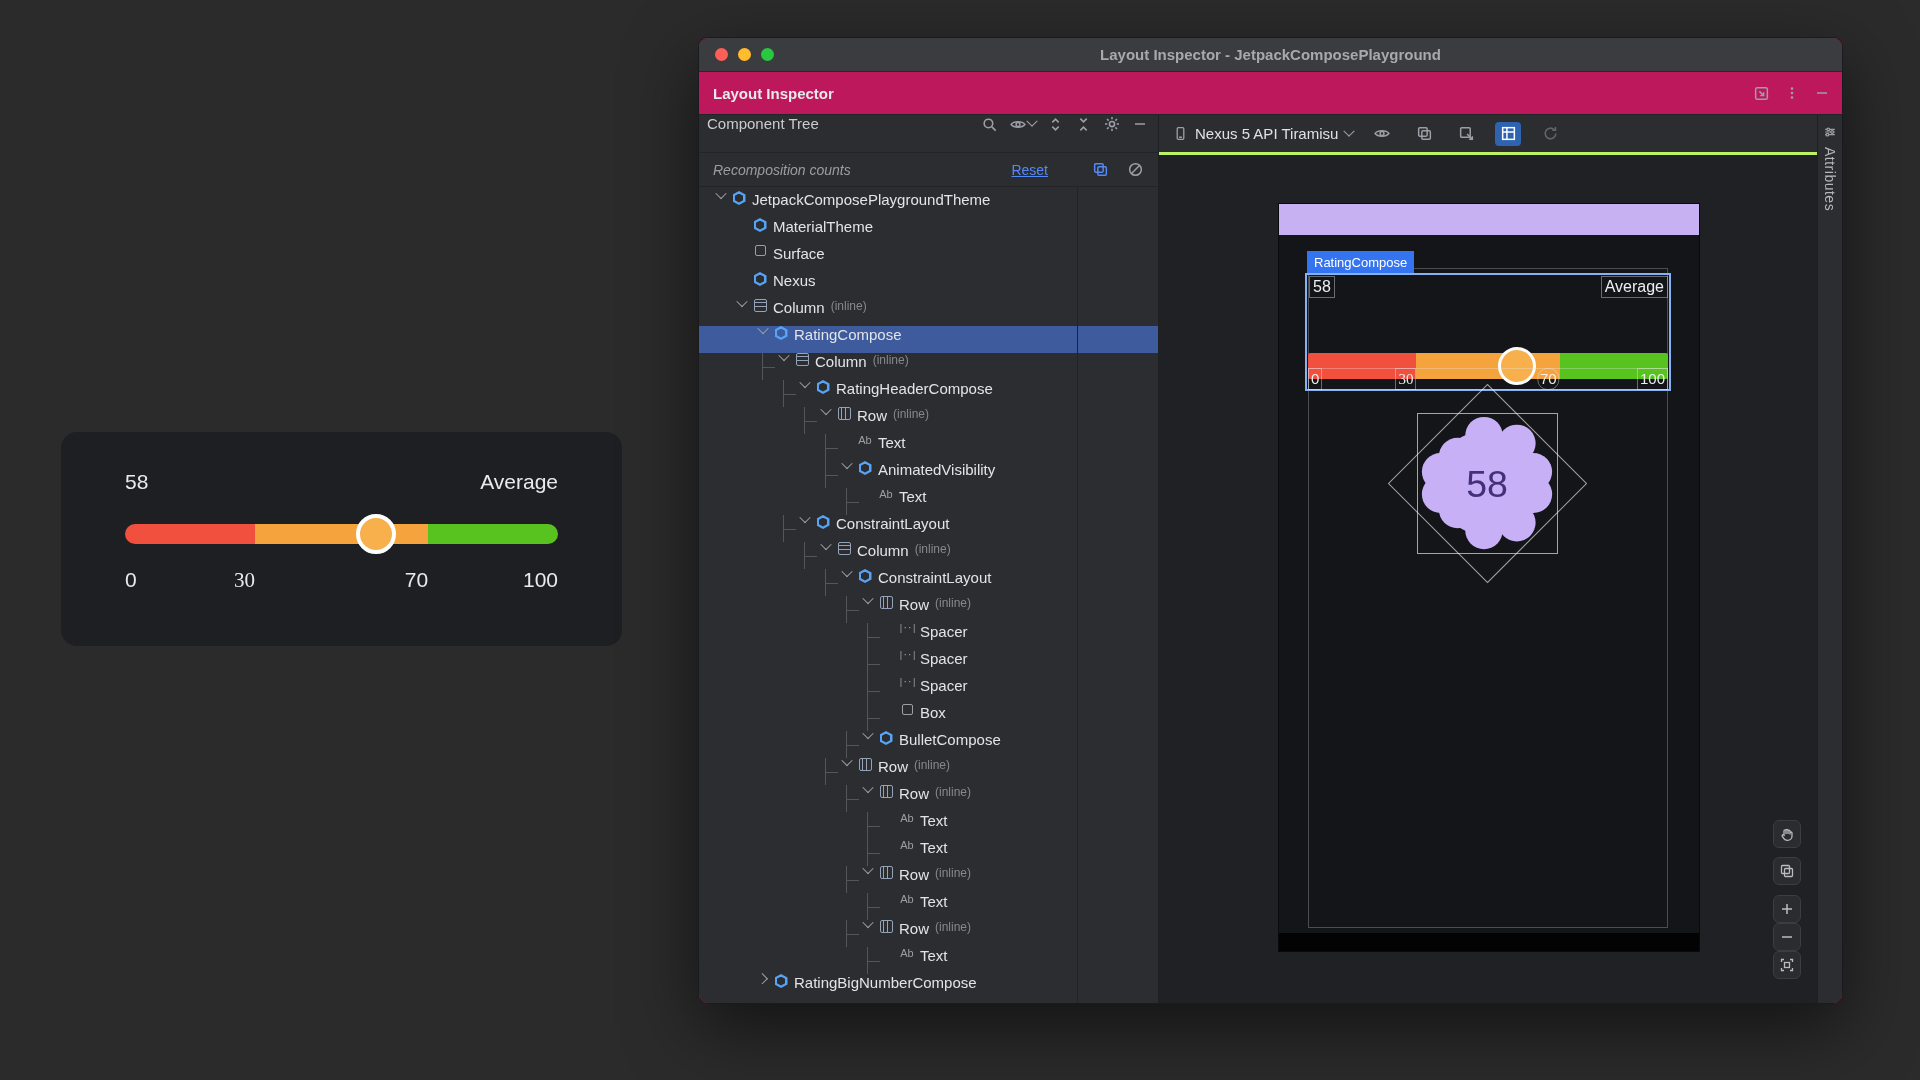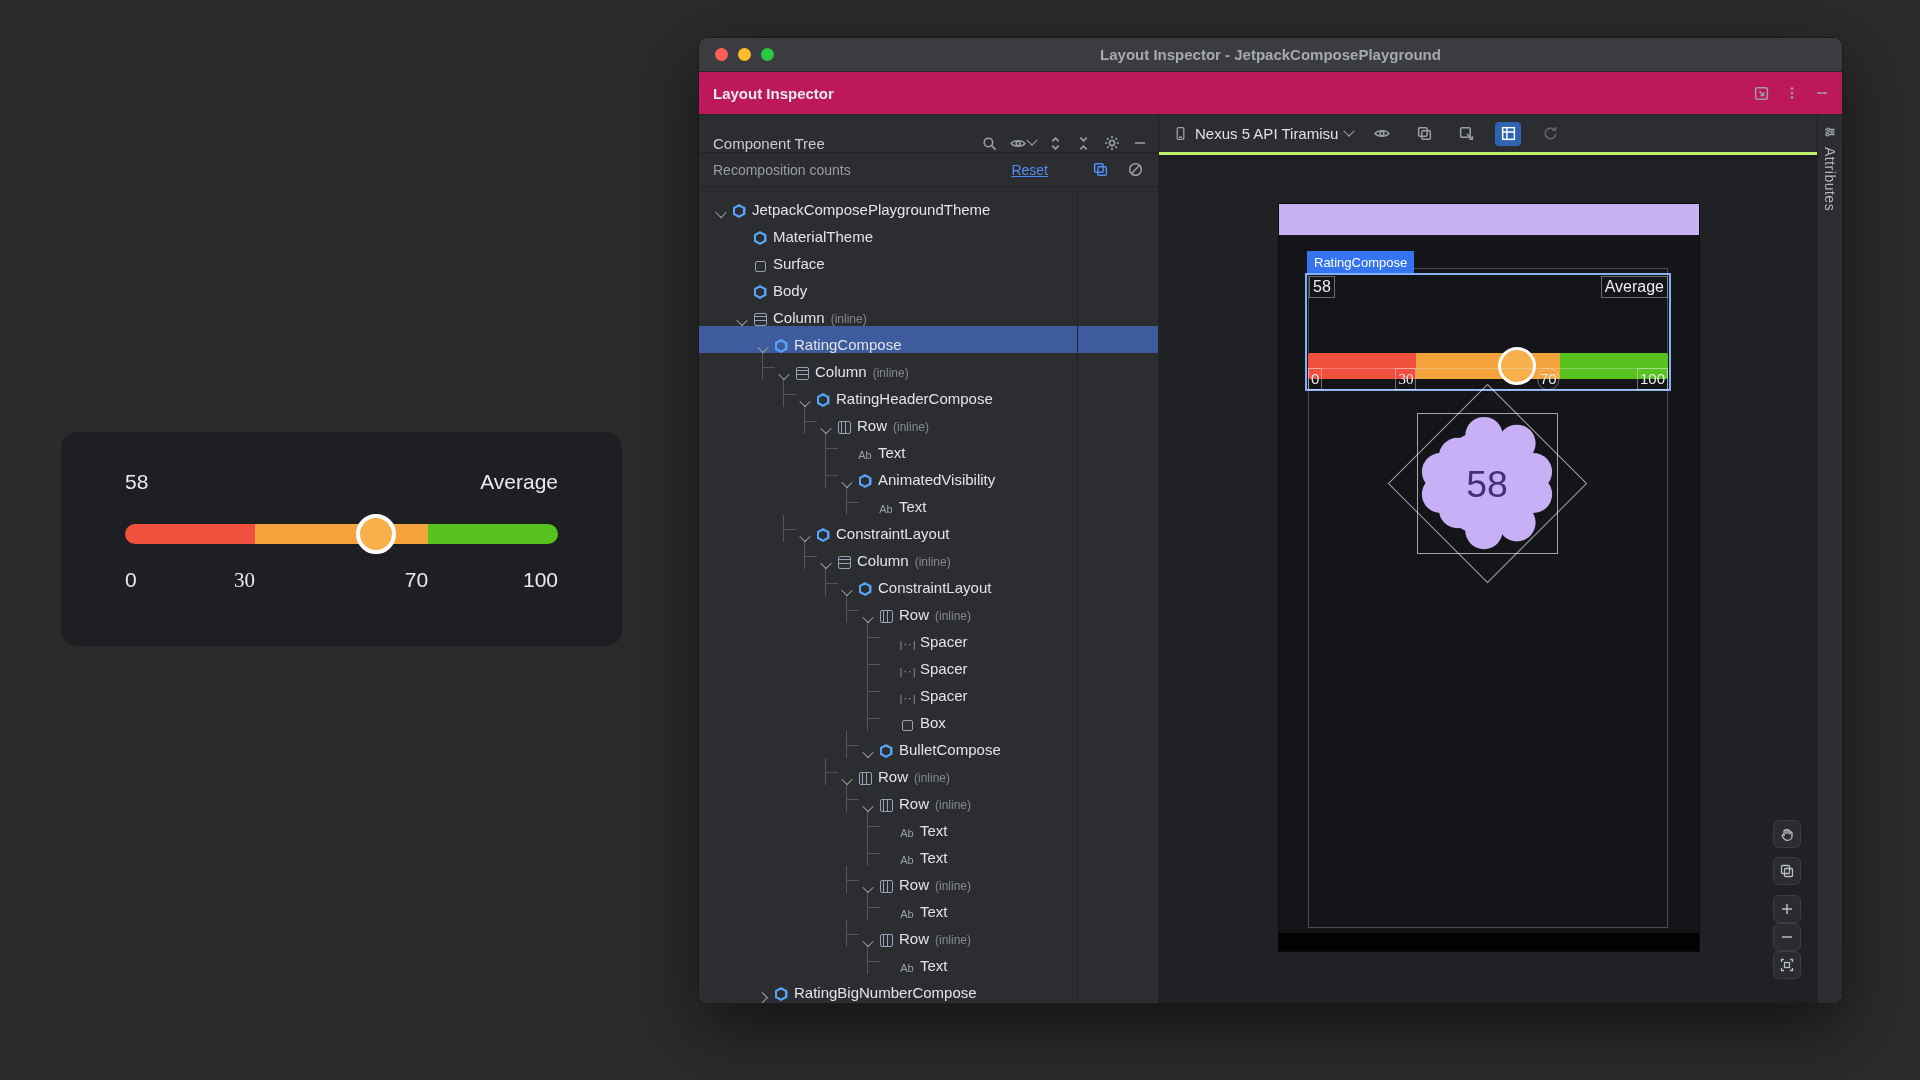--- a/index.html
+++ b/index.html
@@ -35,31 +35,31 @@
   .dot{width:13px;height:13px;border-radius:50%;}
   .dot.red{background:#ff5f57;}.dot.yellow{background:#febc2e;}.dot.green{background:#28c840;}
   .win-title{font-size:15px;font-weight:bold;color:#a6a9ae;}
   .appheader{height:42px;display:flex;align-items:center;padding:0 14px;border-bottom:1px solid #222426;position:relative;}
   .appheader .h-title{font-size:15px;font-weight:bold;color:#e7e9eb;}
   .appheader .right-icons{position:absolute;right:12px;display:flex;align-items:center;gap:14px;}
 
   .main{display:flex;height:890px;}
   
   .left-panel{width:459px;flex:none;border-right:1px solid #1e2022;display:flex;flex-direction:column;background:#2b2d30;}
-  .tree-toolbar{height:37px;flex:none;display:flex;align-items:flex-end;padding:0 10px 0 14px;border-bottom:1px solid #222426;}
+  .tree-toolbar{height:37px;flex:none;display:flex;align-items:flex-start;padding:0 10px 0 8px;border-bottom:1px solid #222426;}
   .tree-toolbar .tt-label{flex:1;font-size:15px;color:#c9ccd0;}
   .tt-icons{display:flex;align-items:center;gap:11px;}
   .recomp{height:33px;flex:none;display:flex;align-items:center;padding:0 14px;border-bottom:1px solid #222426;
     font-size:14px;color:#9a9da3;}
-  .recomp .r-label{flex:1;}
+  .recomp .r-label{flex:1;font-style:italic;}
   .reset-link{color:#548af7;text-decoration:underline;font-size:14px;cursor:pointer;margin-right:26px;}
   .recomp .ric{margin-left:18px;display:flex;}
   .tree{flex:1;position:relative;overflow:hidden;padding-top:4px;font-size:15px;}
   .tree::after{content:"";position:absolute;left:378px;top:0;bottom:0;width:1px;background:#222426;}
-  .row{height:27px;display:flex;align-items:flex-end;white-space:nowrap;}
+  .row{height:27px;display:flex;align-items:flex-start;white-space:nowrap;}
   .row.selected{background:#3d5b9d;}
   .indent{flex:none;height:100%;}
   .conn{width:21px;flex:none;align-self:stretch;position:relative;}
   .conn::before{content:"";position:absolute;left:8px;top:0;bottom:0;width:1px;background:#53565c;}
   .conn::after{content:"";position:absolute;left:8px;top:50%;width:13px;height:1px;background:#53565c;}
   .chev-slot{width:17px;flex:none;display:flex;align-items:center;justify-content:center;}
   .chv{width:7px;height:7px;border-right:1.6px solid #9da0a6;border-bottom:1.6px solid #9da0a6;display:inline-block;}
   .chv.down{transform:rotate(45deg) translate(-1px,-1px);}
   .chv.right{transform:rotate(-45deg) translate(-1px,0);}
   .icon-slot{width:20px;flex:none;display:flex;align-items:center;justify-content:center;}
@@ -265,21 +265,21 @@
               <span class="ic-surface"></span>
             </span>
             <span class="t-label">Surface</span>
           </div>
           <div class="row">
             <span class="indent" style="width: 34px;"></span>
             <span class="chev-slot"></span>
             <span class="icon-slot">
               <span class="ic-compose"></span>
             </span>
-            <span class="t-label">Body</span>
+            <span class="t-label">Nexus</span>
           </div>
           <div class="row">
             <span class="indent" style="width: 34px;"></span>
             <span class="chev-slot">
               <span class="chv down"></span>
             </span>
             <span class="icon-slot">
               <span class="ic-column"></span>
             </span>
             <span class="t-label">Column</span>

